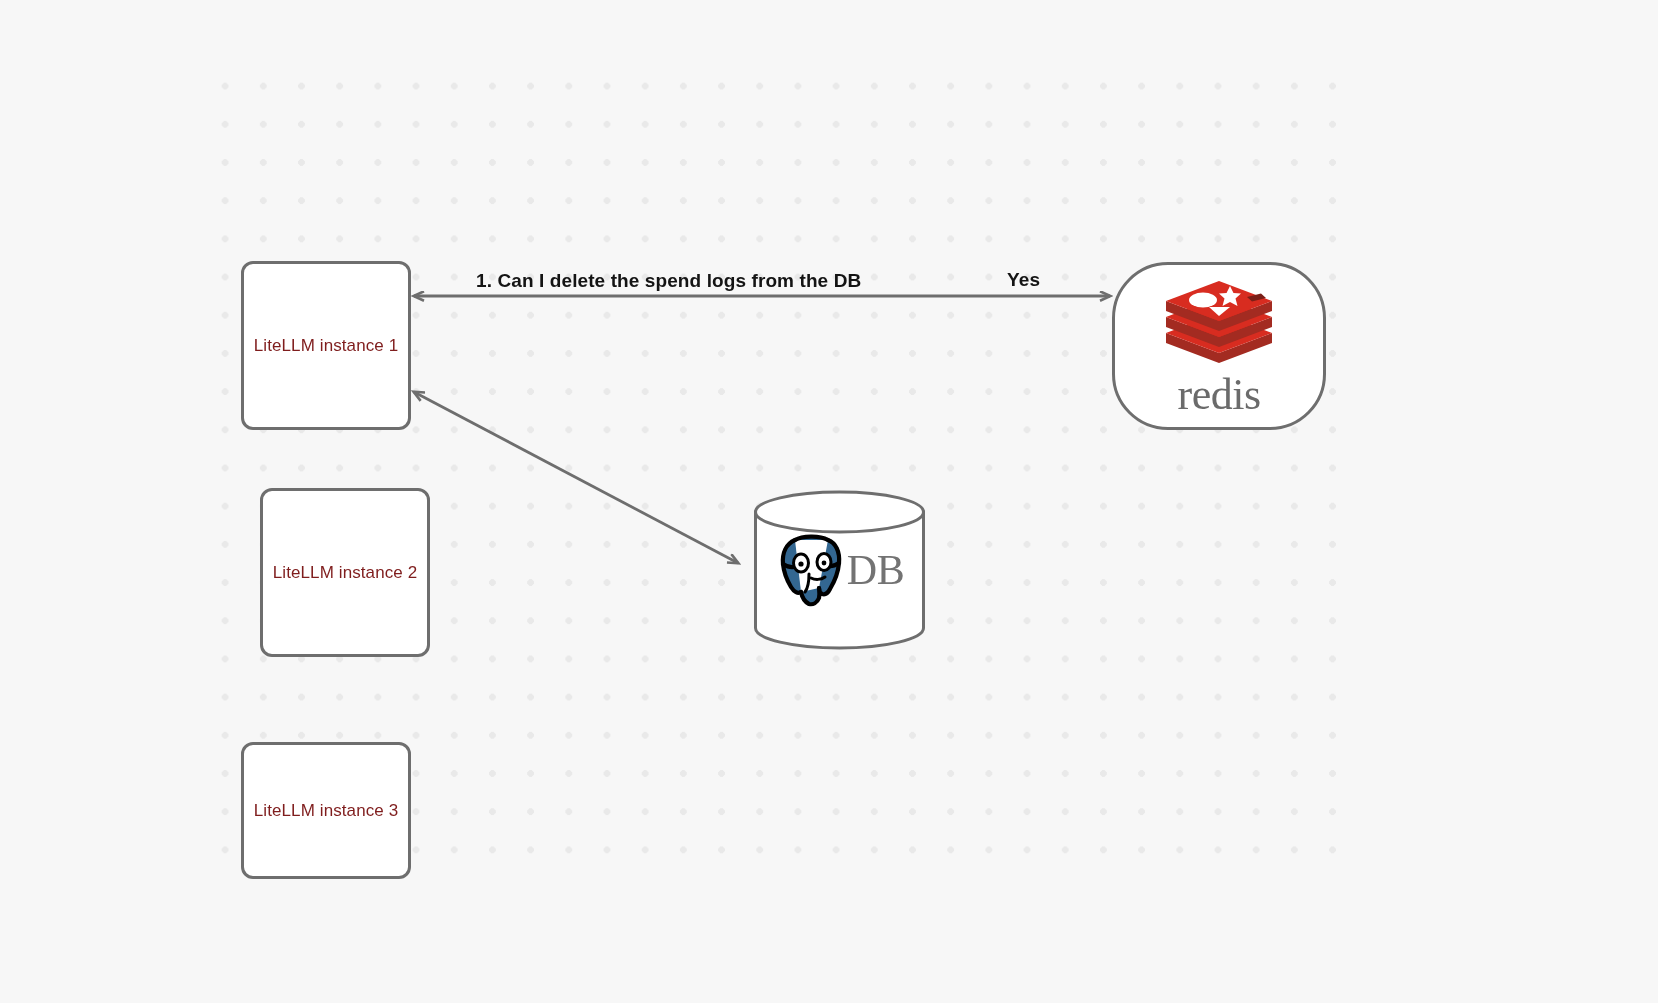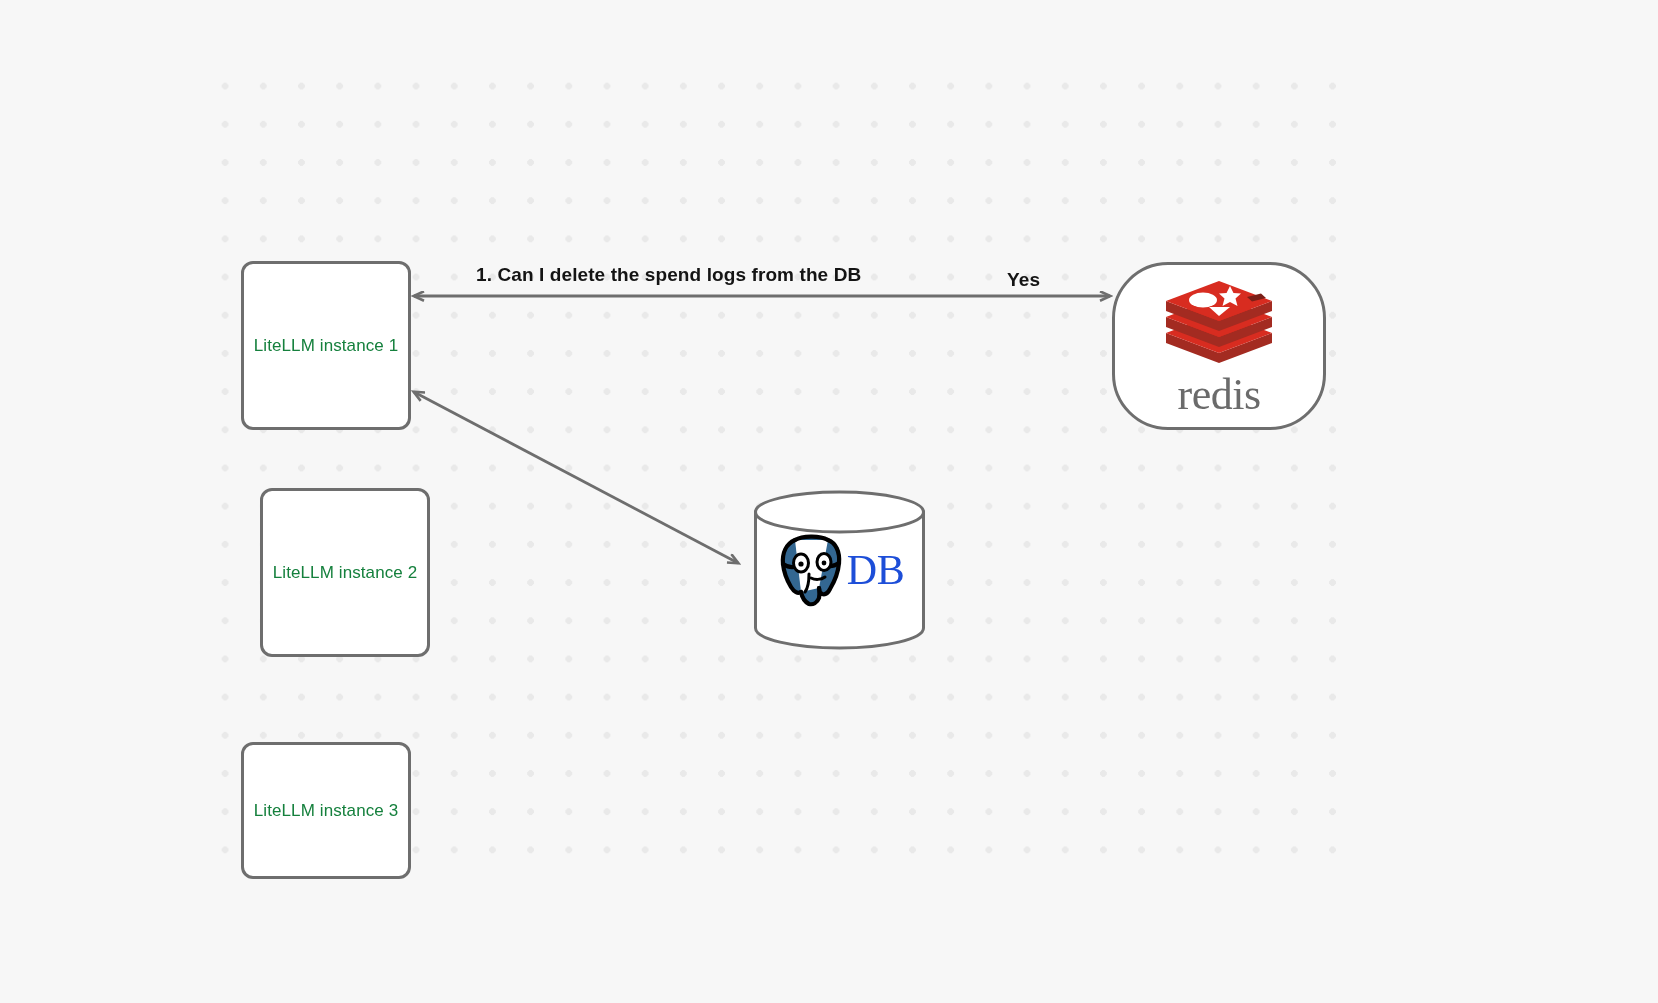--- a/index.html
+++ b/index.html
@@ -41,21 +41,21 @@
     background: #ffffff;
     border: 3px solid #6e6e6e;
     border-radius: 12px;
     display: flex;
     align-items: center;
     justify-content: center;
     box-sizing: border-box;
   }
   .node-label {
     font-size: 17px;
-    color: #15803d;
+    color: #7f1d1d;
     font-family: "Liberation Sans", sans-serif;
     letter-spacing: 0.1px;
     white-space: nowrap;
   }
 
   #litellm-1 { left: 241px; top: 261px; width: 170px; height: 169px; }
   #litellm-2 { left: 241px; top: 488px; width: 170px; height: 169px; margin-left: 19px; }
   #litellm-3 { left: 241px; top: 742px; width: 170px; height: 137px; }
 
   #redis-node {
@@ -84,37 +84,37 @@
     width: 175px;
     height: 160px;
     display: flex;
     align-items: center;
     justify-content: center;
     gap: 0px;
     pointer-events: none;
   }
   .db-text {
     font-size: 42px;
-    color: #1d4ed8;
+    color: #737373;
     font-family: "Liberation Serif", serif;
     font-weight: 400;
     letter-spacing: -0.5px;
     text-align: right;
   }
 
   .edge-label {
     position: absolute;
     font-family: "Liberation Sans", sans-serif;
     font-weight: bold;
     font-size: 19px;
     color: #141414;
     white-space: nowrap;
     letter-spacing: 0.1px;
   }
-  #label-1 { left: 476px; top: 264px; }
+  #label-1 { left: 476px; top: 270px; }
   #label-yes { left: 967px; top: 269px; margin-left: 40px; }
   #label-2 { left: 552px; top: 435px; }
 
   #edges {
     position: absolute;
     left: 0; top: 0;
     width: 1658px;
     height: 1003px;
     pointer-events: none;
   }

